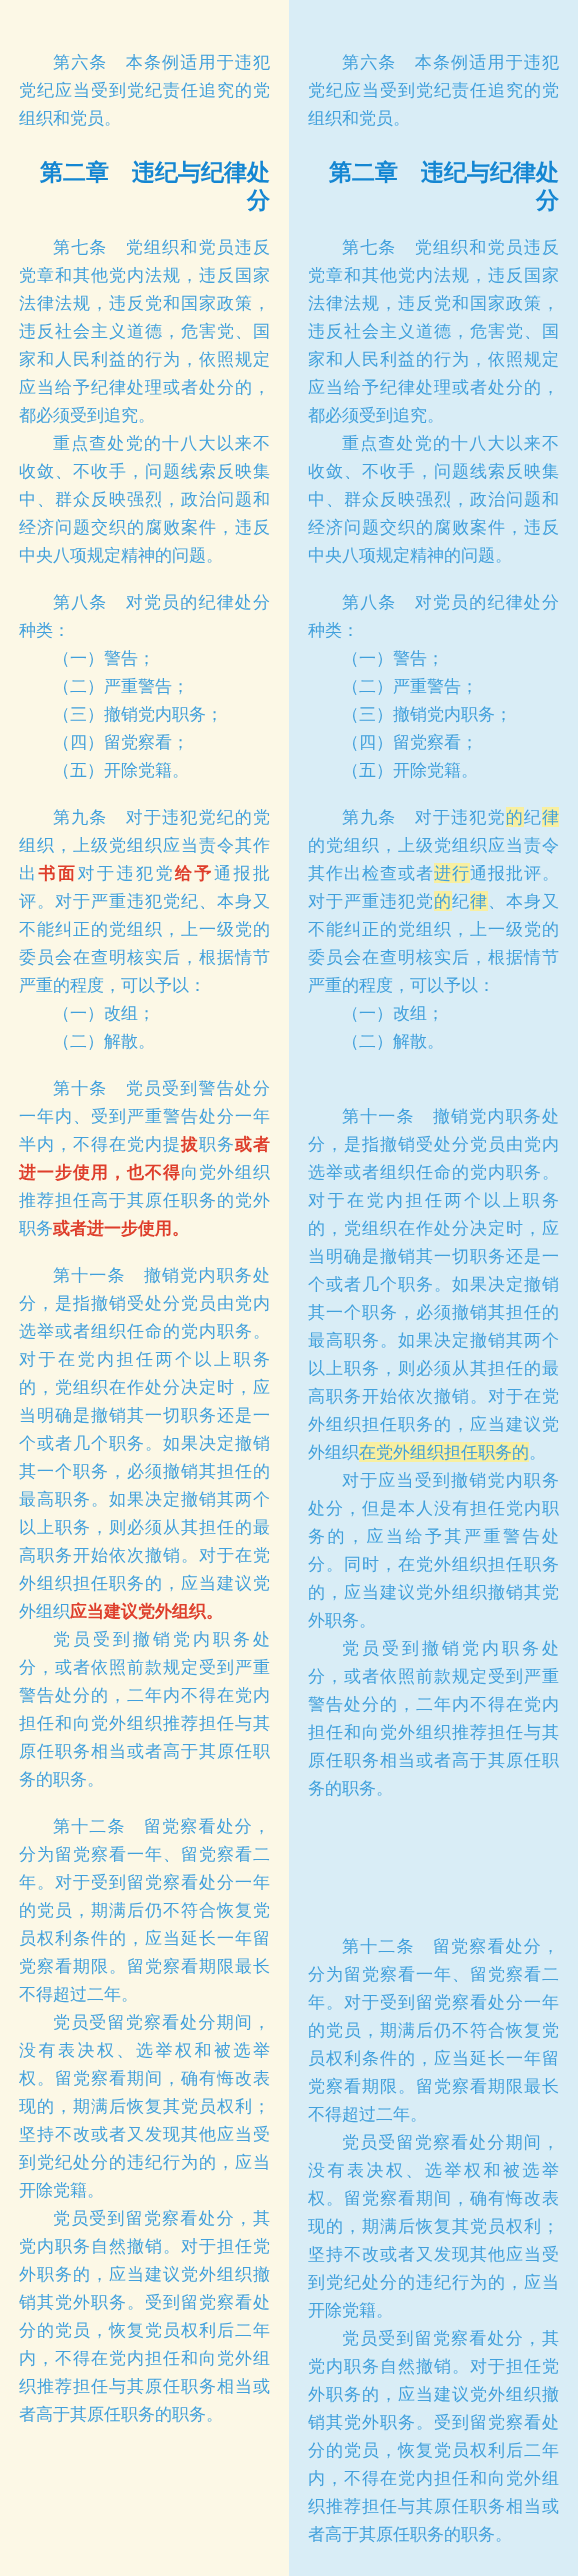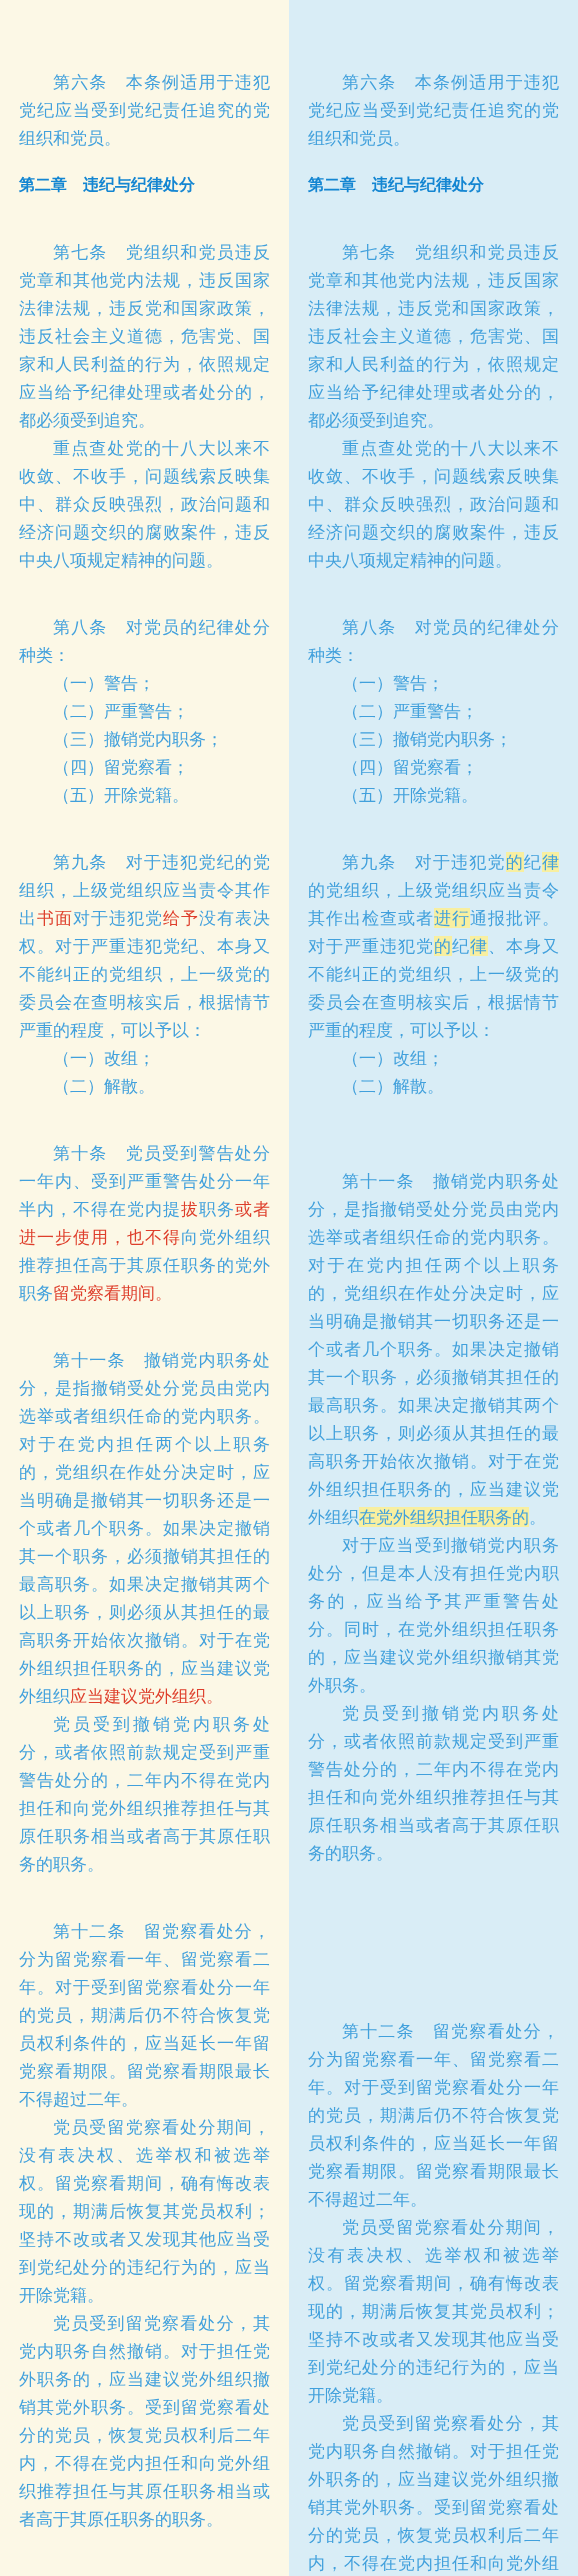--- a/index.html
+++ b/index.html
@@ -9,51 +9,51 @@
     width: 289px; box-sizing: border-box;
     padding: 29px 19px 11.6px 19px;
     font-size: 17px; line-height: 28px;
     text-align: justify; text-justify: inter-ideograph;
     color: var(--body, #41A0DC);
     word-break: break-all;
   }
   .col-left  { background: var(--left-bg, #FCF8E6); }
   .col-right { background: var(--right-bg, #D9EDF6); }
   p.blk { margin: 0; text-indent: 2em; }
-  p.article { margin-top: 39px; }
+  p.article { margin-top: 19px; }
   p.heading {
-    margin-top: 19px; text-indent: 0; text-align: left;
-    font-weight: bold; font-size: 16px;
+    margin-top: 26px; text-indent: 0; text-align: right;
+    font-weight: bold; font-size: 23px;
     color: var(--heading, #1486D2);
   }
-  .seg-red { color: var(--red, #DE3E2B); font-weight: normal; }
+  .seg-red { color: var(--red, #DE3E2B); font-weight: bold; }
   .seg-hl  { background: var(--hl, #F8EFA0); }
   .spacer { width: 100%; }
   .spacer.s1 { height: 28px; }
   .spacer.s4 { height: 111px; }
 </style>
 </head>
 <body>
 
 <div class="page">
   <div class="col col-left" id="col-left">
       <p class="blk article"><span class="seg-n">第六条　本条例适用于违犯党纪应当受到党纪责任追究的党组织和党员。</span></p>
       <p class="blk heading"><span class="seg-n">第二章　违纪与纪律处分</span></p>
       <p class="blk article"><span class="seg-n">第七条　党组织和党员违反党章和其他党内法规，违反国家法律法规，违反党和国家政策，违反社会主义道德，危害党、国家和人民利益的行为，依照规定应当给予纪律处理或者处分的，都必须受到追究。</span></p>
       <p class="blk para"><span class="seg-n">重点查处党的十八大以来不收敛、不收手，问题线索反映集中、群众反映强烈，政治问题和经济问题交织的腐败案件，违反中央八项规定精神的问题。</span></p>
       <p class="blk article"><span class="seg-n">第八条　对党员的纪律处分种类：</span></p>
       <p class="blk para"><span class="seg-n">（一）警告；</span></p>
       <p class="blk para"><span class="seg-n">（二）严重警告；</span></p>
       <p class="blk para"><span class="seg-n">（三）撤销党内职务；</span></p>
       <p class="blk para"><span class="seg-n">（四）留党察看；</span></p>
       <p class="blk para"><span class="seg-n">（五）开除党籍。</span></p>
-      <p class="blk article"><span class="seg-n">第九条　对于违犯党纪的党组织，上级党组织应当责令其作出</span><span class="seg-red">书面</span><span class="seg-n">对于违犯党</span><span class="seg-red">给予</span><span class="seg-n">没有表决权。对于严重违犯党纪、本身又不能纠正的党组织，上一级党的委员会在查明核实后，根据情节严重的程度，可以予以：</span></p>
+      <p class="blk article"><span class="seg-n">第九条　对于违犯党纪的党组织，上级党组织应当责令其作出</span><span class="seg-red">书面</span><span class="seg-n">对于违犯党</span><span class="seg-red">给予</span><span class="seg-n">通报批评。对于严重违犯党纪、本身又不能纠正的党组织，上一级党的委员会在查明核实后，根据情节严重的程度，可以予以：</span></p>
       <p class="blk para"><span class="seg-n">（一）改组；</span></p>
       <p class="blk para"><span class="seg-n">（二）解散。</span></p>
-      <p class="blk article"><span class="seg-n">第十条　党员受到警告处分一年内、受到严重警告处分一年半内，不得在党内提</span><span class="seg-red">拔</span><span class="seg-n">职务</span><span class="seg-red">或者进一步使用，也不得</span><span class="seg-n">向党外组织推荐担任高于其原任职务的党外职务</span><span class="seg-red">留党察看期间。</span></p>
+      <p class="blk article"><span class="seg-n">第十条　党员受到警告处分一年内、受到严重警告处分一年半内，不得在党内提</span><span class="seg-red">拔</span><span class="seg-n">职务</span><span class="seg-red">或者进一步使用，也不得</span><span class="seg-n">向党外组织推荐担任高于其原任职务的党外职务</span><span class="seg-red">或者进一步使用。</span></p>
       <p class="blk article"><span class="seg-n">第十一条　撤销党内职务处分，是指撤销受处分党员由党内选举或者组织任命的党内职务。对于在党内担任两个以上职务的，党组织在作处分决定时，应当明确是撤销其一切职务还是一个或者几个职务。如果决定撤销其一个职务，必须撤销其担任的最高职务。如果决定撤销其两个以上职务，则必须从其担任的最高职务开始依次撤销。对于在党外组织担任职务的，应当建议党外组织</span><span class="seg-red">应当建议党外组织。</span></p>
       <p class="blk para"><span class="seg-n">党员受到撤销党内职务处分，或者依照前款规定受到严重警告处分的，二年内不得在党内担任和向党外组织推荐担任与其原任职务相当或者高于其原任职务的职务。</span></p>
       <p class="blk article"><span class="seg-n">第十二条　留党察看处分，分为留党察看一年、留党察看二年。对于受到留党察看处分一年的党员，期满后仍不符合恢复党员权利条件的，应当延长一年留党察看期限。留党察看期限最长不得超过二年。</span></p>
       <p class="blk para"><span class="seg-n">党员受留党察看处分期间，没有表决权、选举权和被选举权。留党察看期间，确有悔改表现的，期满后恢复其党员权利；坚持不改或者又发现其他应当受到党纪处分的违纪行为的，应当开除党籍。</span></p>
       <p class="blk para"><span class="seg-n">党员受到留党察看处分，其党内职务自然撤销。对于担任党外职务的，应当建议党外组织撤销其党外职务。受到留党察看处分的党员，恢复党员权利后二年内，不得在党内担任和向党外组织推荐担任与其原任职务相当或者高于其原任职务的职务。</span></p>
     </div>
   <div class="col col-right" id="col-right">
       <p class="blk article"><span class="seg-n">第六条　本条例适用于违犯党纪应当受到党纪责任追究的党组织和党员。</span></p>
       <p class="blk heading"><span class="seg-n">第二章　违纪与纪律处分</span></p>
       <p class="blk article"><span class="seg-n">第七条　党组织和党员违反党章和其他党内法规，违反国家法律法规，违反党和国家政策，违反社会主义道德，危害党、国家和人民利益的行为，依照规定应当给予纪律处理或者处分的，都必须受到追究。</span></p>

